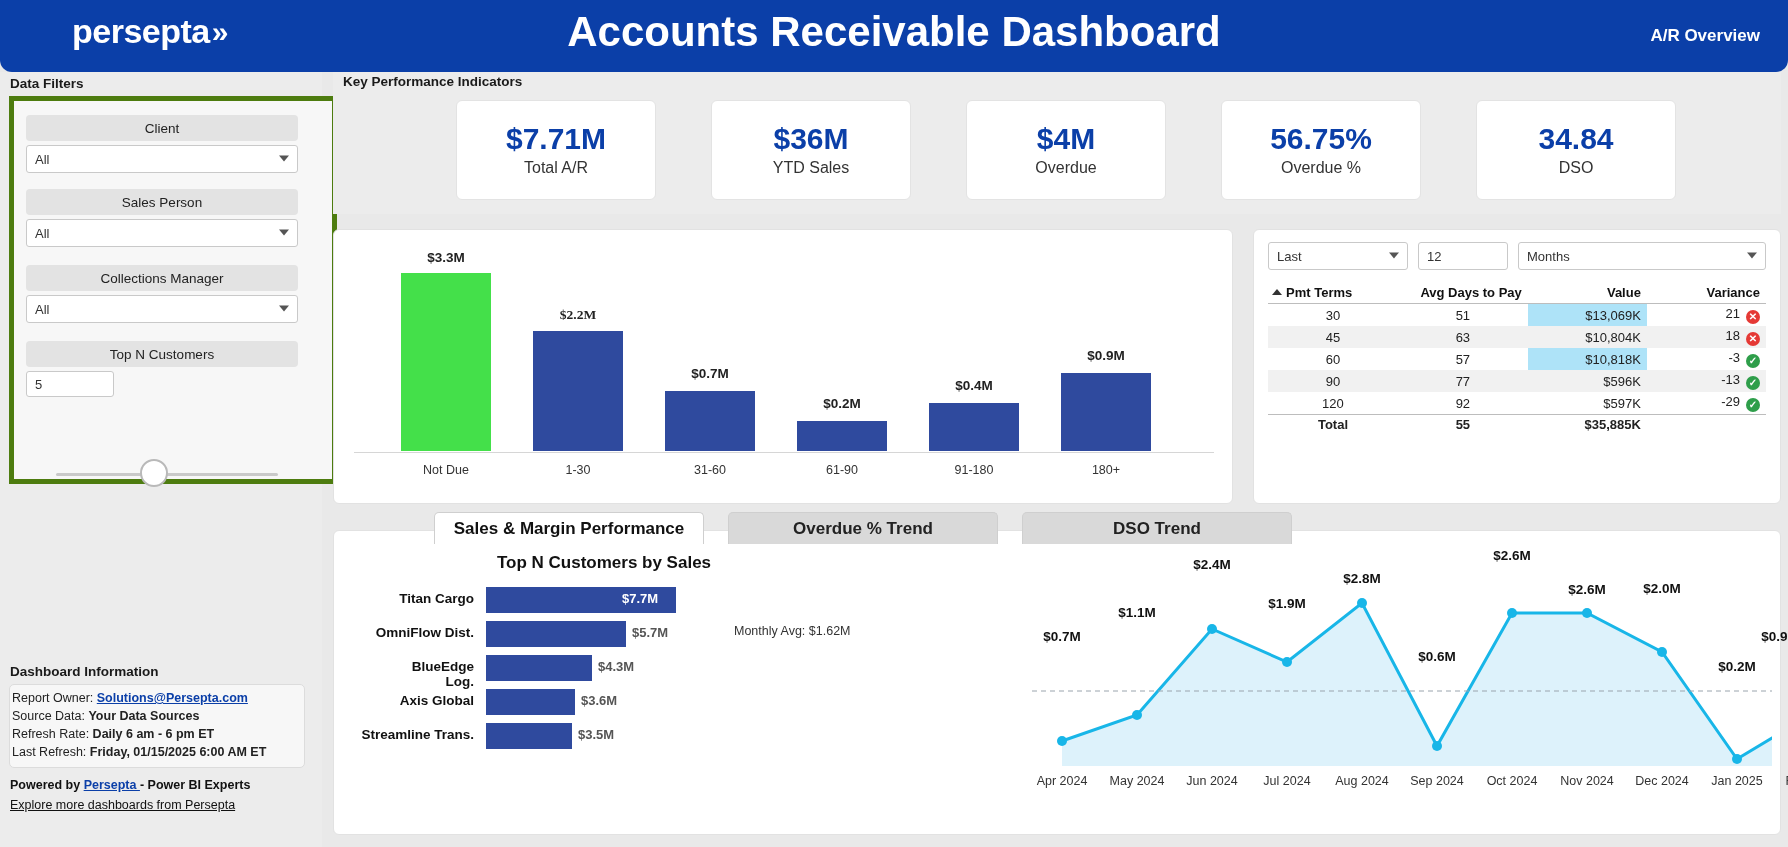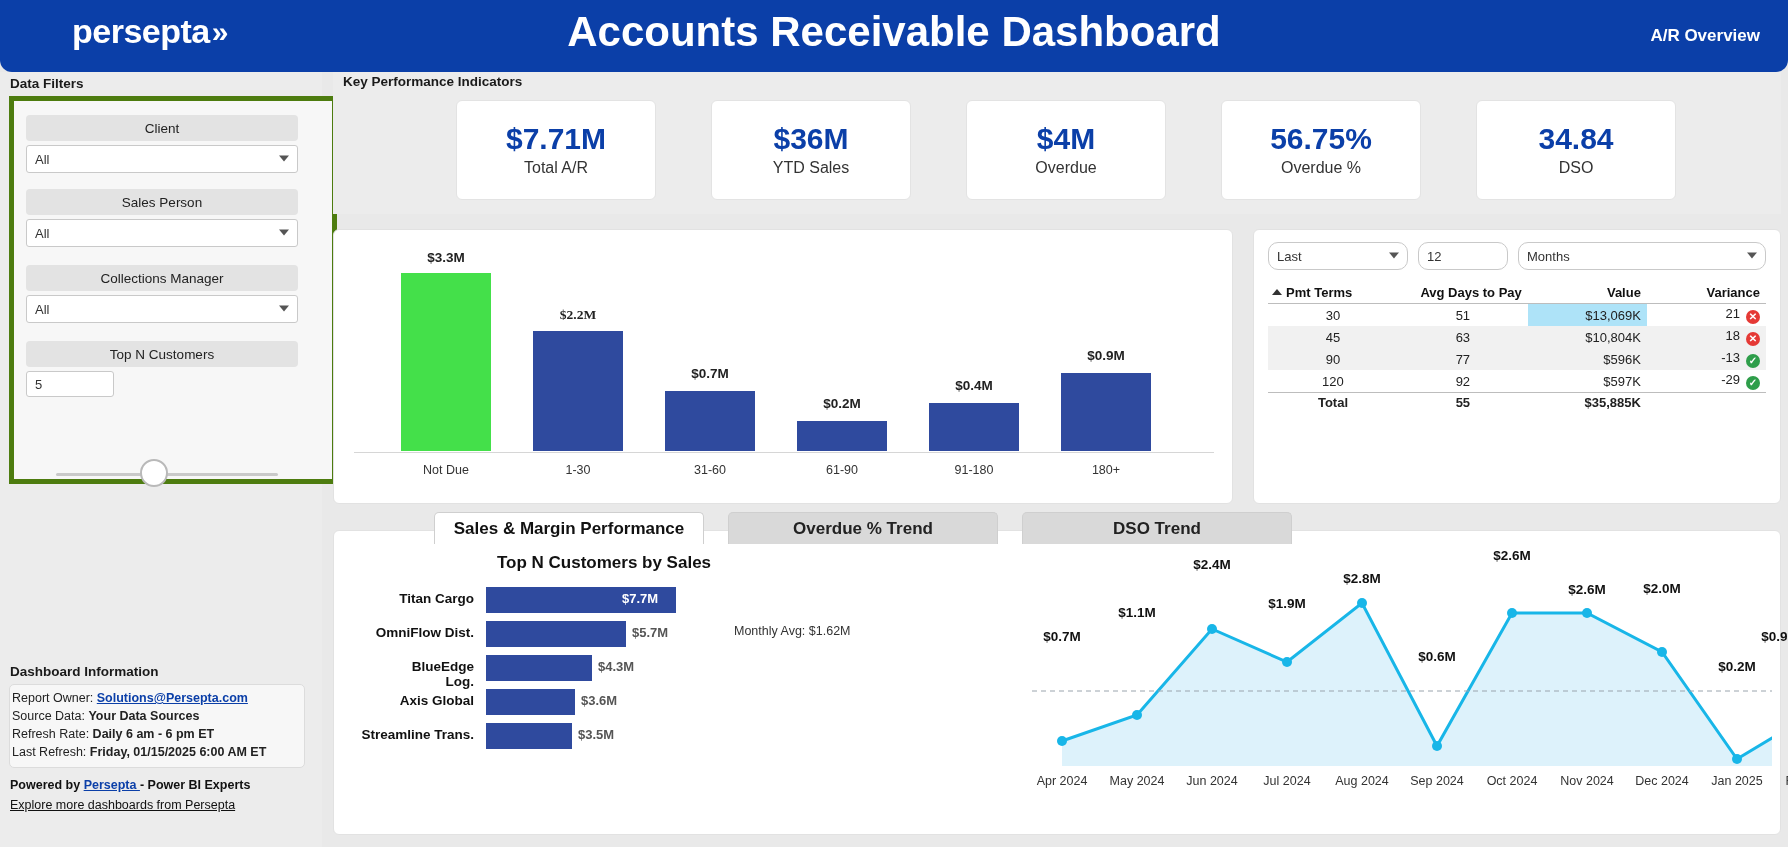--- a/index.html
+++ b/index.html
@@ -125,21 +125,21 @@
     text-align: center; width: 90px;
   }
   .aging-axis {
     position: absolute; left: 20px; bottom: 50px; width: 860px; height: 1px; background: #d6d6d6;
   }
 
   
   .cpp-panel { left: 1253px; top: 229px; width: 528px; height: 275px; }
   .cpp-ctrl {
     position: absolute; top: 12px; height: 28px; background: #fff;
-    border: 1px solid #c9c9c9; border-radius: 10px;
+    border: 1px solid #c9c9c9; border-radius: 3px;
     display: flex; align-items: center; padding: 0 8px; font-size: 13px; color: #333;
   }
   .cpp-ctrl .caret {
     position: absolute; right: 8px; top: 50%; transform: translateY(-60%);
     width: 0; height: 0; border-left: 5px solid transparent;
     border-right: 5px solid transparent; border-top: 6px solid #555;
   }
   table.cpp { position: absolute; left: 14px; top: 52px; width: 498px; border-collapse: collapse; }
   table.cpp th {
     font-size: 13px; font-weight: bold; color: #111; padding: 3px 6px;
@@ -364,20 +364,28 @@
           <td>
             <span>21</span><span class="badge bad">✕</span>
           </td>
         </tr>
         <tr class="alt">
           <td style="text-align:center;">45</td>
           <td style="text-align:center;">63</td>
           <td class="val-hi">$10,804K</td>
           <td>
             <span>18</span><span class="badge bad">✕</span>
+          </td>
+        </tr>
+        <tr>
+          <td style="text-align:center;">60</td>
+          <td style="text-align:center;">57</td>
+          <td class="val-hi">$10,818K</td>
+          <td>
+            <span>-3</span><span class="badge good">✓</span>
           </td>
         </tr>
         <tr class="alt">
           <td style="text-align:center;">90</td>
           <td style="text-align:center;">77</td>
           <td>$596K</td>
           <td>
             <span>-13</span><span class="badge good">✓</span>
           </td>
         </tr>

